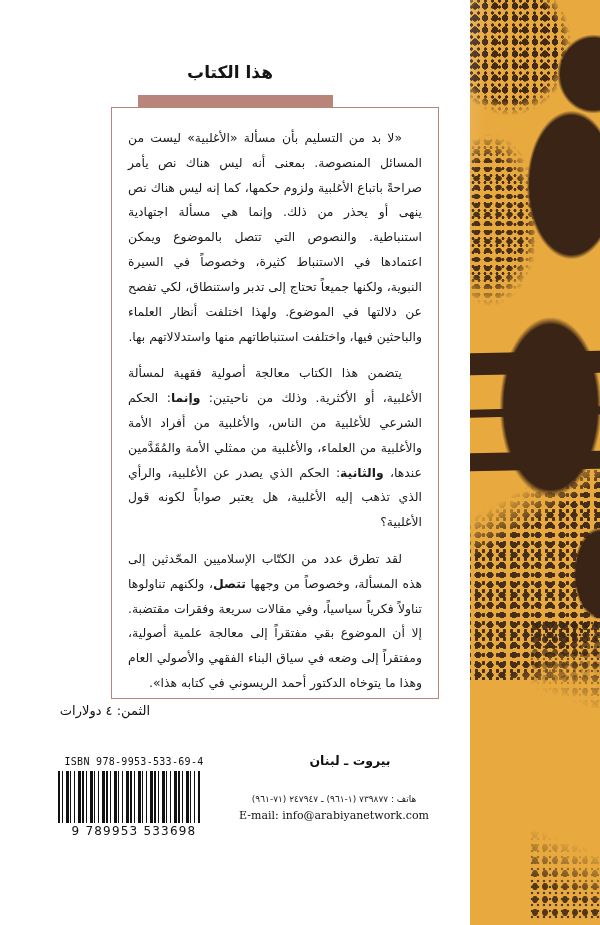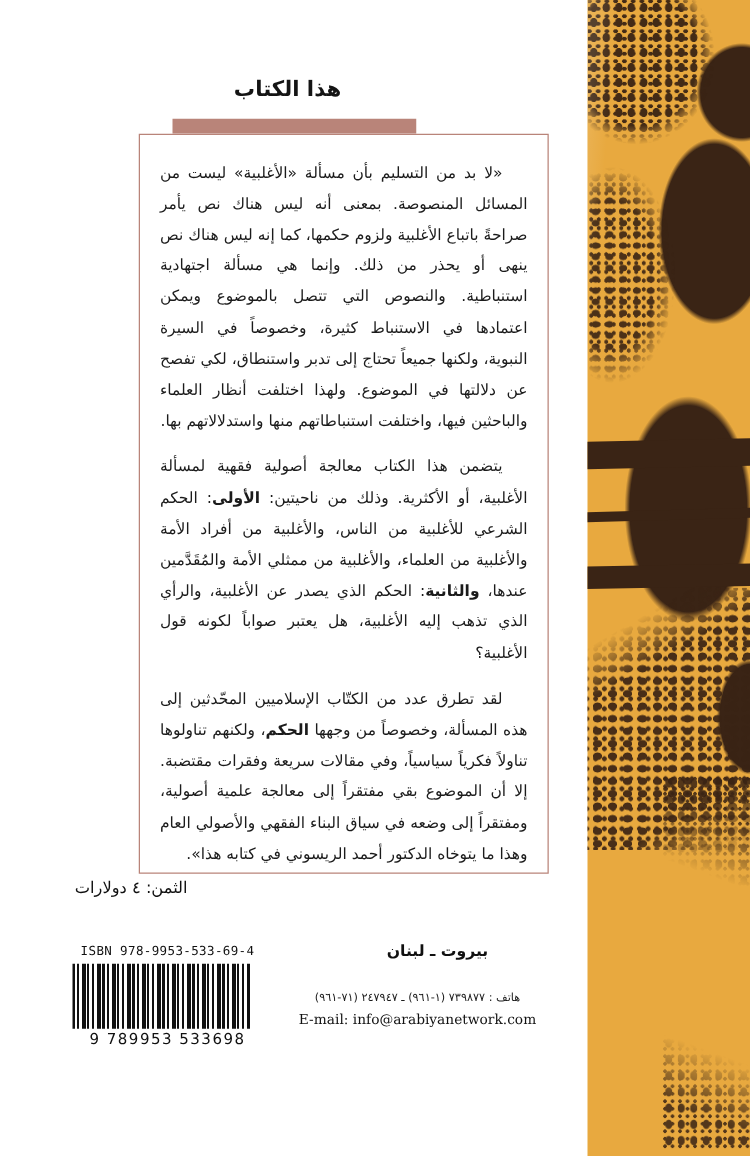--- a/index.html
+++ b/index.html
@@ -276,22 +276,22 @@
 
   <div class="content">
 
     <div class="page-title">هذا الكتاب</div>
 
     <div class="title-rule"></div>
 
     <div class="text-frame">
       <div class="body-text">
         <p>«لا بد من التسليم بأن مسألة «الأغلبية» ليست من المسائل المنصوصة. بمعنى أنه ليس هناك نص يأمر صراحةً باتباع الأغلبية ولزوم حكمها، كما إنه ليس هناك نص ينهى أو يحذر من ذلك. وإنما هي مسألة اجتهادية استنباطية. والنصوص التي تتصل بالموضوع ويمكن اعتمادها في الاستنباط كثيرة، وخصوصاً في السيرة النبوية، ولكنها جميعاً تحتاج إلى تدبر واستنطاق، لكي تفصح عن دلالتها في الموضوع. ولهذا اختلفت أنظار العلماء والباحثين فيها، واختلفت استنباطاتهم منها واستدلالاتهم بها.</p>
-        <p>يتضمن هذا الكتاب معالجة أصولية فقهية لمسألة الأغلبية، أو الأكثرية. وذلك من ناحيتين: <b>الأولى</b>: الحكم الشرعي للأغلبية من الناس، والأغلبية من أفراد الأمة والأغلبية من العلماء، والأغلبية من ممثلي الأمة والمُقَدَّمين عندها، <b>والثانية</b>: الحكم الذي يصدر عن الأغلبية، والرأي الذي تذهب إليه الأغلبية، هل يعتبر صواباً لكونه قول الأغلبية؟</p>
-        <p>لقد تطرق عدد من الكتّاب الإسلاميين المحّدثين إلى هذه المسألة، وخصوصاً من وجهها <b>الحكم</b>، ولكنهم تناولوها تناولاً فكرياً سياسياً، وفي مقالات سريعة وفقرات مقتضبة. إلا أن الموضوع بقي مفتقراً إلى معالجة علمية أصولية، ومفتقراً إلى وضعه في سياق البناء الفقهي والأصولي العام وهذا ما يتوخاه الدكتور أحمد الريسوني في كتابه هذا».</p>
+        <p>يتضمن هذا الكتاب معالجة أصولية فقهية لمسألة الأغلبية، أو الأكثرية. وذلك من ناحيتين: <b>وإنما</b>: الحكم الشرعي للأغلبية من الناس، والأغلبية من أفراد الأمة والأغلبية من العلماء، والأغلبية من ممثلي الأمة والمُقَدَّمين عندها، <b>والثانية</b>: الحكم الذي يصدر عن الأغلبية، والرأي الذي تذهب إليه الأغلبية، هل يعتبر صواباً لكونه قول الأغلبية؟</p>
+        <p>لقد تطرق عدد من الكتّاب الإسلاميين المحّدثين إلى هذه المسألة، وخصوصاً من وجهها <b>تتصل</b>، ولكنهم تناولوها تناولاً فكرياً سياسياً، وفي مقالات سريعة وفقرات مقتضبة. إلا أن الموضوع بقي مفتقراً إلى معالجة علمية أصولية، ومفتقراً إلى وضعه في سياق البناء الفقهي والأصولي العام وهذا ما يتوخاه الدكتور أحمد الريسوني في كتابه هذا».</p>
       </div>
     </div>
 
     <div class="price-block">
       <div>الثمن: ٤ دولارات</div>
     </div>
 
     <div class="isbn-block">
       <div class="isbn-text">ISBN 978-9953-533-69-4</div>
       <div class="barcode"></div>

